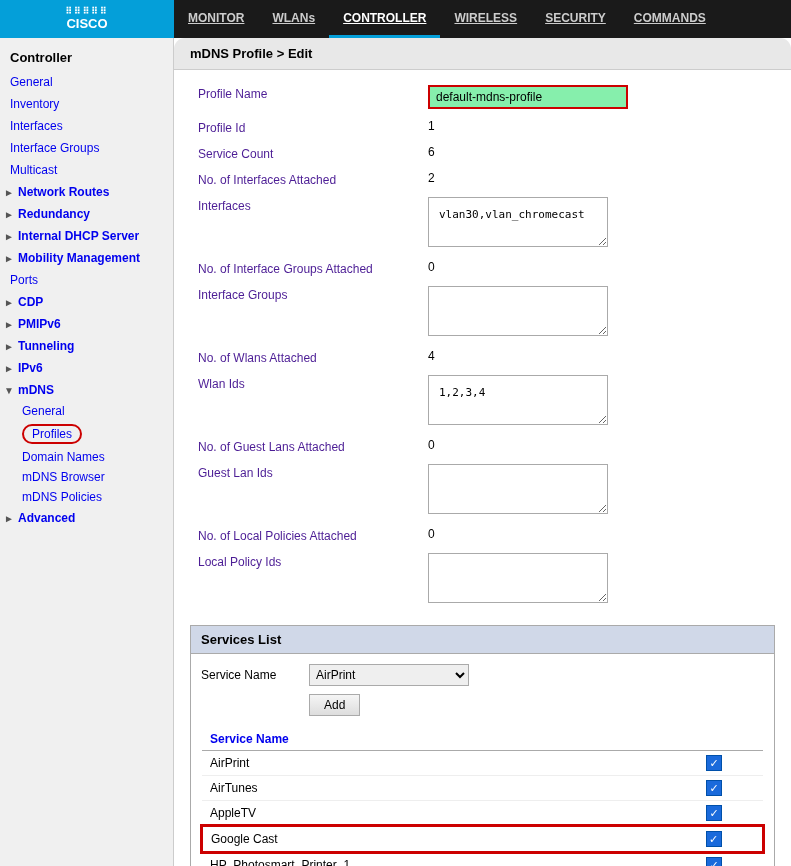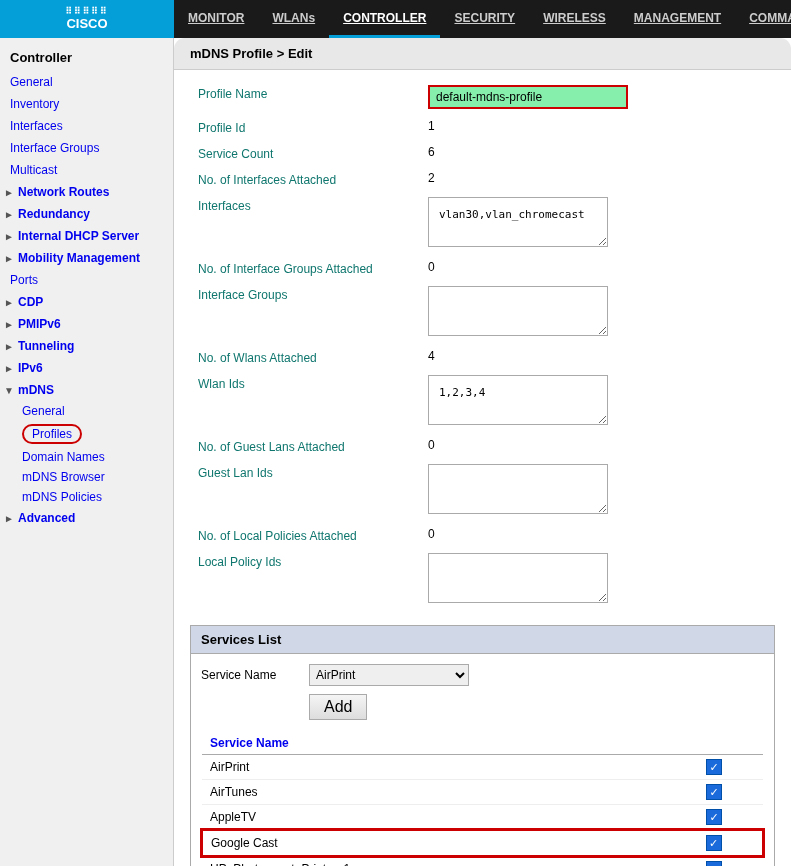--- a/index.html
+++ b/index.html
@@ -130,21 +130,21 @@
     .form-table {
       width: 100%;
       border-collapse: collapse;
     }
     .form-table tr td {
       padding: 5px 8px;
       vertical-align: top;
     }
     .form-table tr td:first-child {
       width: 230px;
-      color: #0f766e;
+      color: #4c1d95;
       padding-top: 7px;
     }
     .profile-name-input {
       border: 2px solid #cc0000;
       padding: 3px 6px;
       font-size: 12px;
       width: 200px;
       background: #86efac;
       color: #000;
     }
@@ -191,21 +191,21 @@
     .service-select {
       width: 160px;
       font-size: 12px;
       padding: 2px;
       border: 1px solid #aaa;
     }
     .add-btn {
       background: linear-gradient(to bottom, #f5f5f5, #ddd);
       border: 1px solid #aaa;
       padding: 3px 14px;
-      font-size: 16px;
+      font-size: 12px;
       cursor: pointer;
       margin-left: 108px;
       margin-bottom: 8px;
     }
     .service-list-table {
       width: 100%;
       border-collapse: collapse;
       margin-top: 4px;
     }
     .service-list-table th {
@@ -241,23 +241,22 @@
   <div class="logo-area">
     <div class="cisco-logo">
       <div class="dots">⠿⠿⠿⠿⠿</div>
       <div>CISCO</div>
     </div>
   </div>
   <nav class="nav-items">
     <a class="nav-item underline">MONITOR</a>
     <a class="nav-item underline">WLANs</a>
     <a class="nav-item active underline">CONTROLLER</a>
+    <a class="nav-item underline">WIRELESS</a>
     <a class="nav-item underline">SECURITY</a>
-    <a class="nav-item underline">WIRELESS</a>
-    <a class="nav-item underline">MANAGEMENT</a>
     <a class="nav-item underline">COMMANDS</a>
   </nav>
 </div>
 
 <div class="layout">
 
   <div class="sidebar">
     <div class="sidebar-title">Controller</div>
     <div class="sidebar-item no-indent">General</div>
     <div class="sidebar-item no-indent">Inventory</div>

